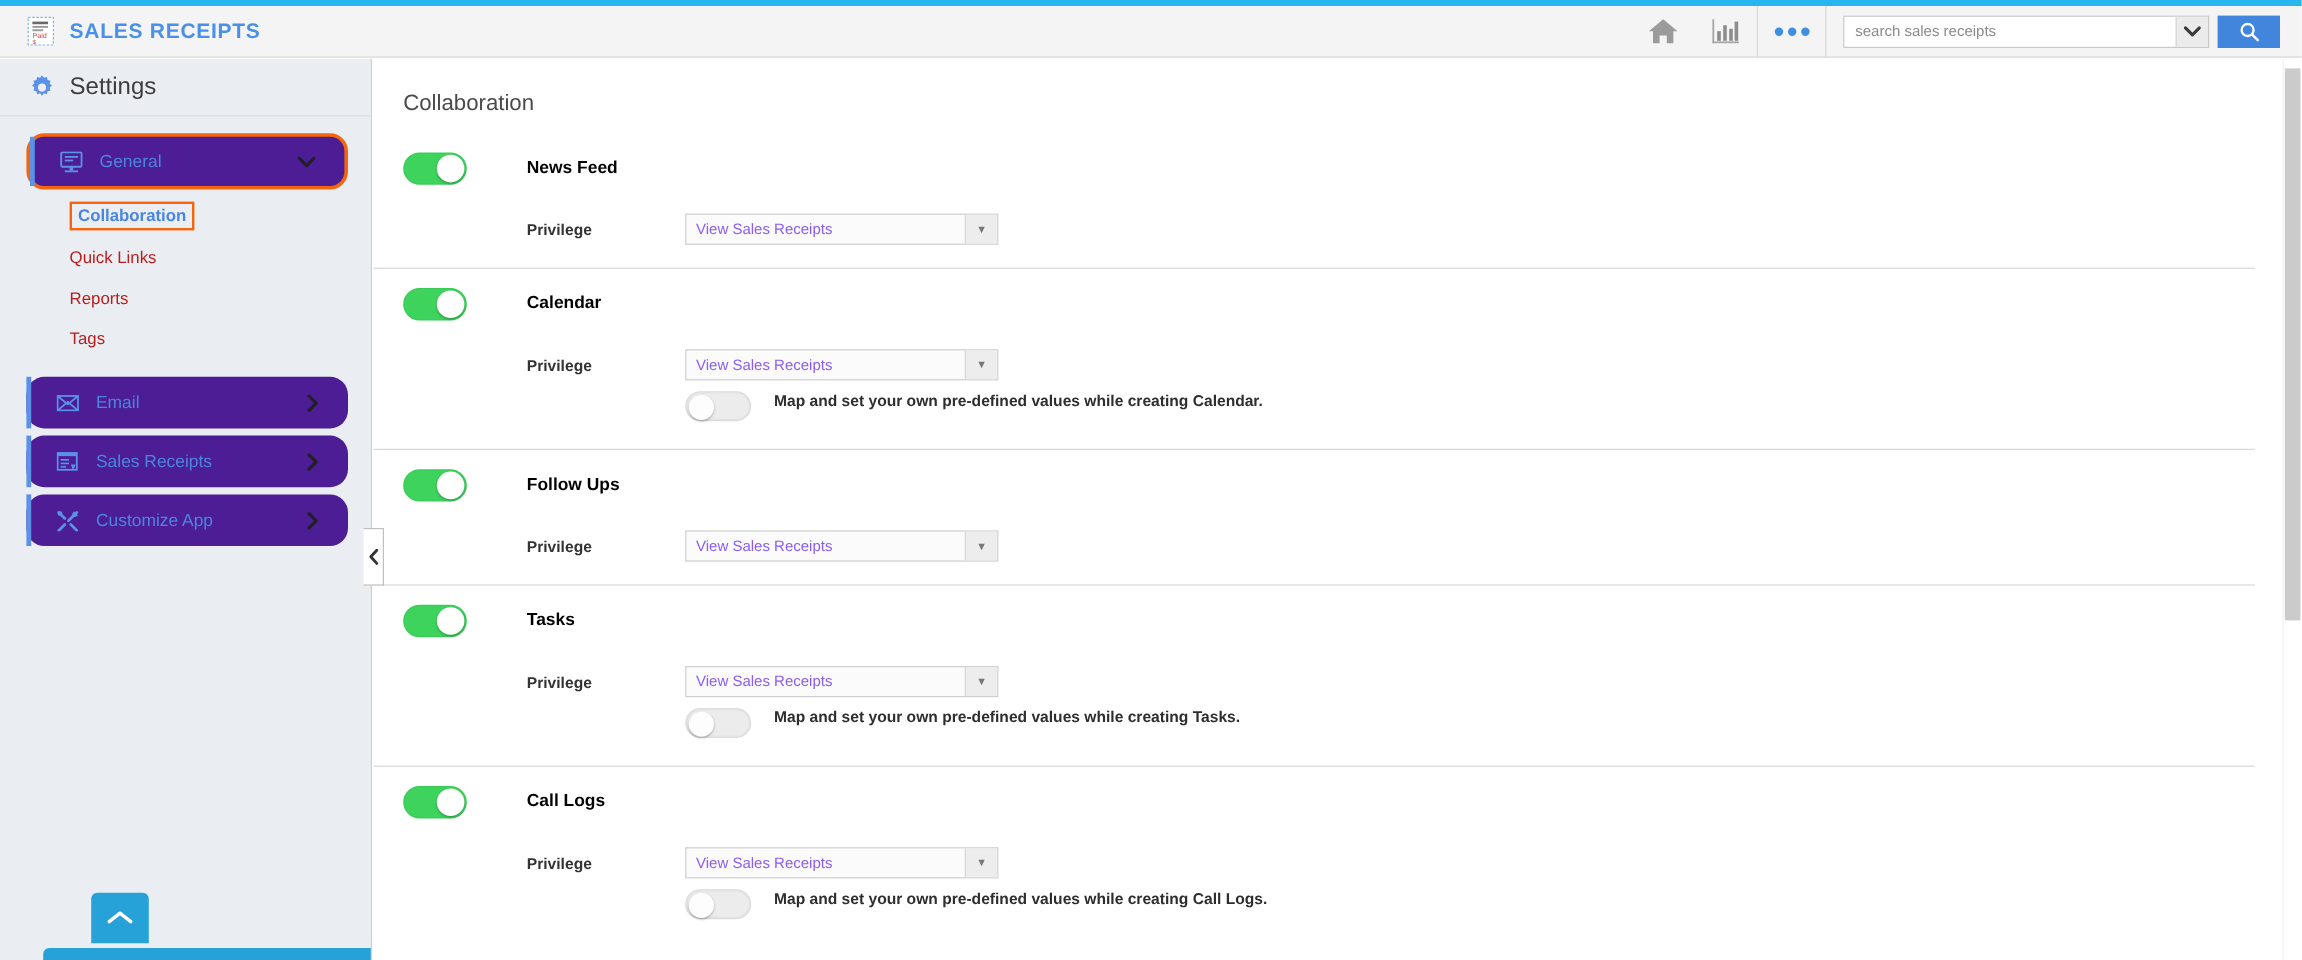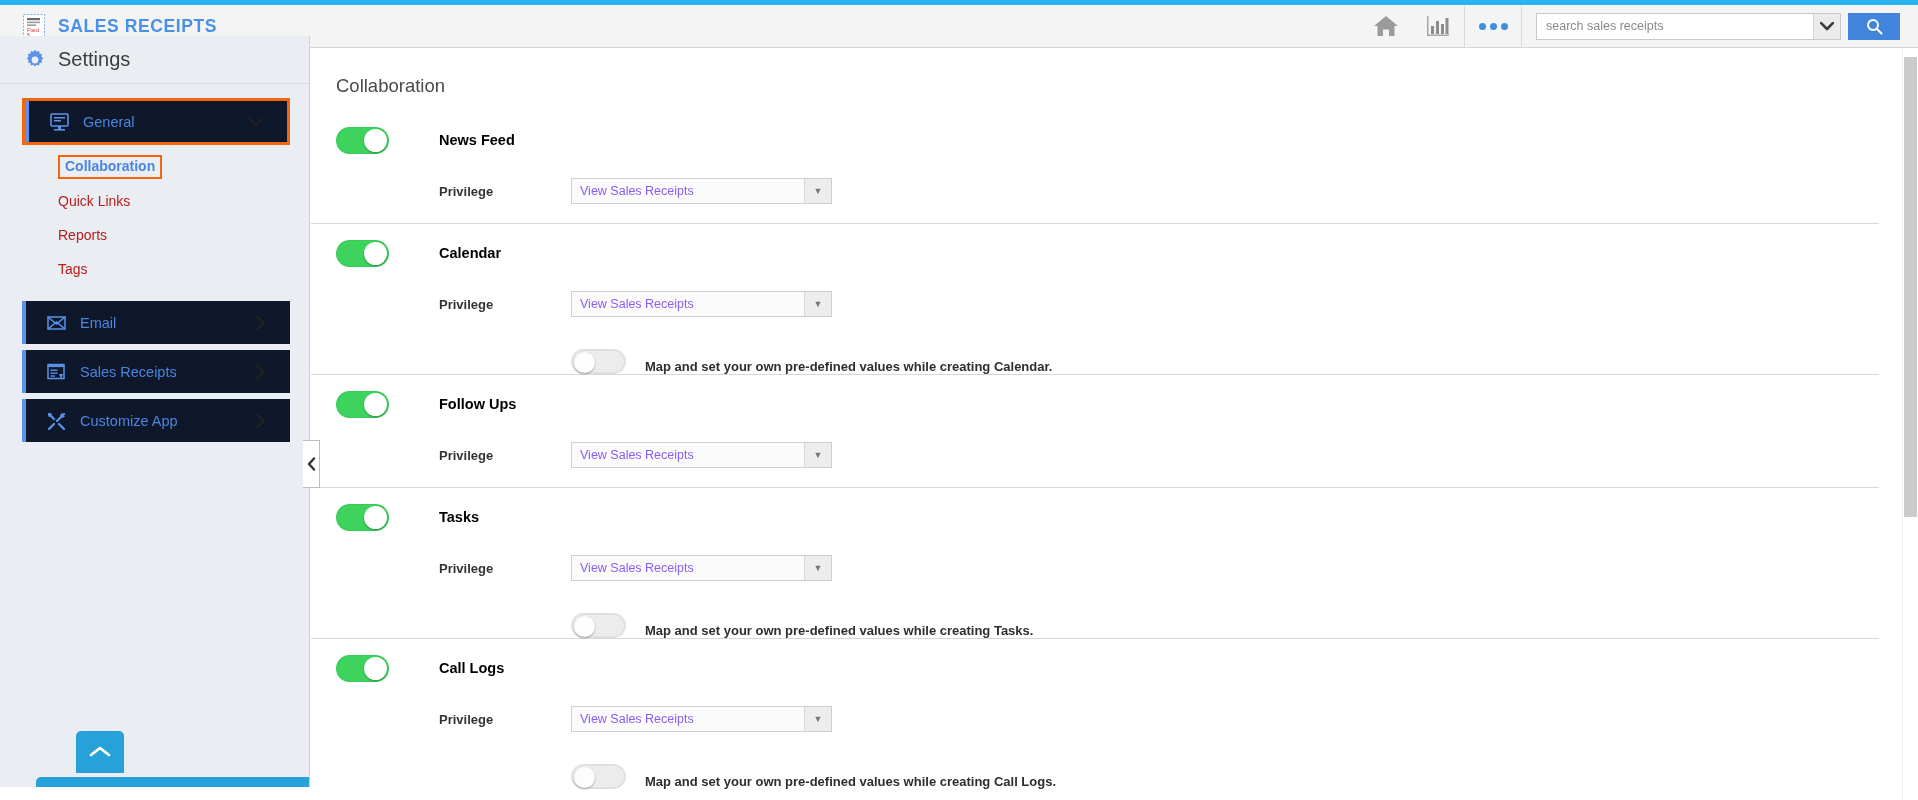--- a/index.html
+++ b/index.html
@@ -107,21 +107,21 @@
     margin-left: 7px;
     background: #4285dd;
     border: none;
     display: flex; align-items: center; justify-content: center;
     cursor: pointer;
   }
 
   
   .sidebar {
     position: absolute;
-    top: 36px; left: 0;
+    top: 49px; left: 0;
     width: 310px; height: 751px;
     background: #eaeef3;
     border-right: 1px solid #d0d0d0;
     overflow: hidden;
   }
   .settings-head {
     display: flex; align-items: center;
     height: 48px;
     padding-left: 24px;
     border-bottom: 1px solid #dadee3;
@@ -129,25 +129,26 @@
   .settings-title {
     font-size: 20px;
     color: #3d3d3d;
     margin-left: 12px;
     font-weight: normal;
   }
 
   .nav-row {
     position: relative;
     height: 43px;
-    background: #0f172a;
+    background: #4c1d95;
     display: flex; align-items: center;
     margin-bottom: 4px;
     padding-left: 30px;
     cursor: pointer;
+    border-radius: 15px;
   }
   .nav-row::before {
     content: "";
     position: absolute; left: 24px; top: 0;
     width: 4px; height: 100%;
     background: #5b92e8;
   }
   .nav-row .nav-label {
     font-size: 14.5px;
     color: #4a86e0;
@@ -322,21 +323,21 @@
   }
   .select-arrow {
     width: 27px;
     border-left: 1px solid #d8d8d8;
     background: #ededed;
     display: flex; align-items: center; justify-content: center;
     font-size: 9px; color: #777;
   }
 
   .map-row {
-    display: flex; align-items: flex-end;
+    display: flex; align-items: flex-start;
     height: 48px;
     padding-left: 235px;
   }
   .toggle.small {
     width: 55px; height: 25px;
     border-radius: 13px;
   }
   .toggle.small .knob { width: 21px; height: 21px; }
   .map-text {
     margin-left: 19px;

